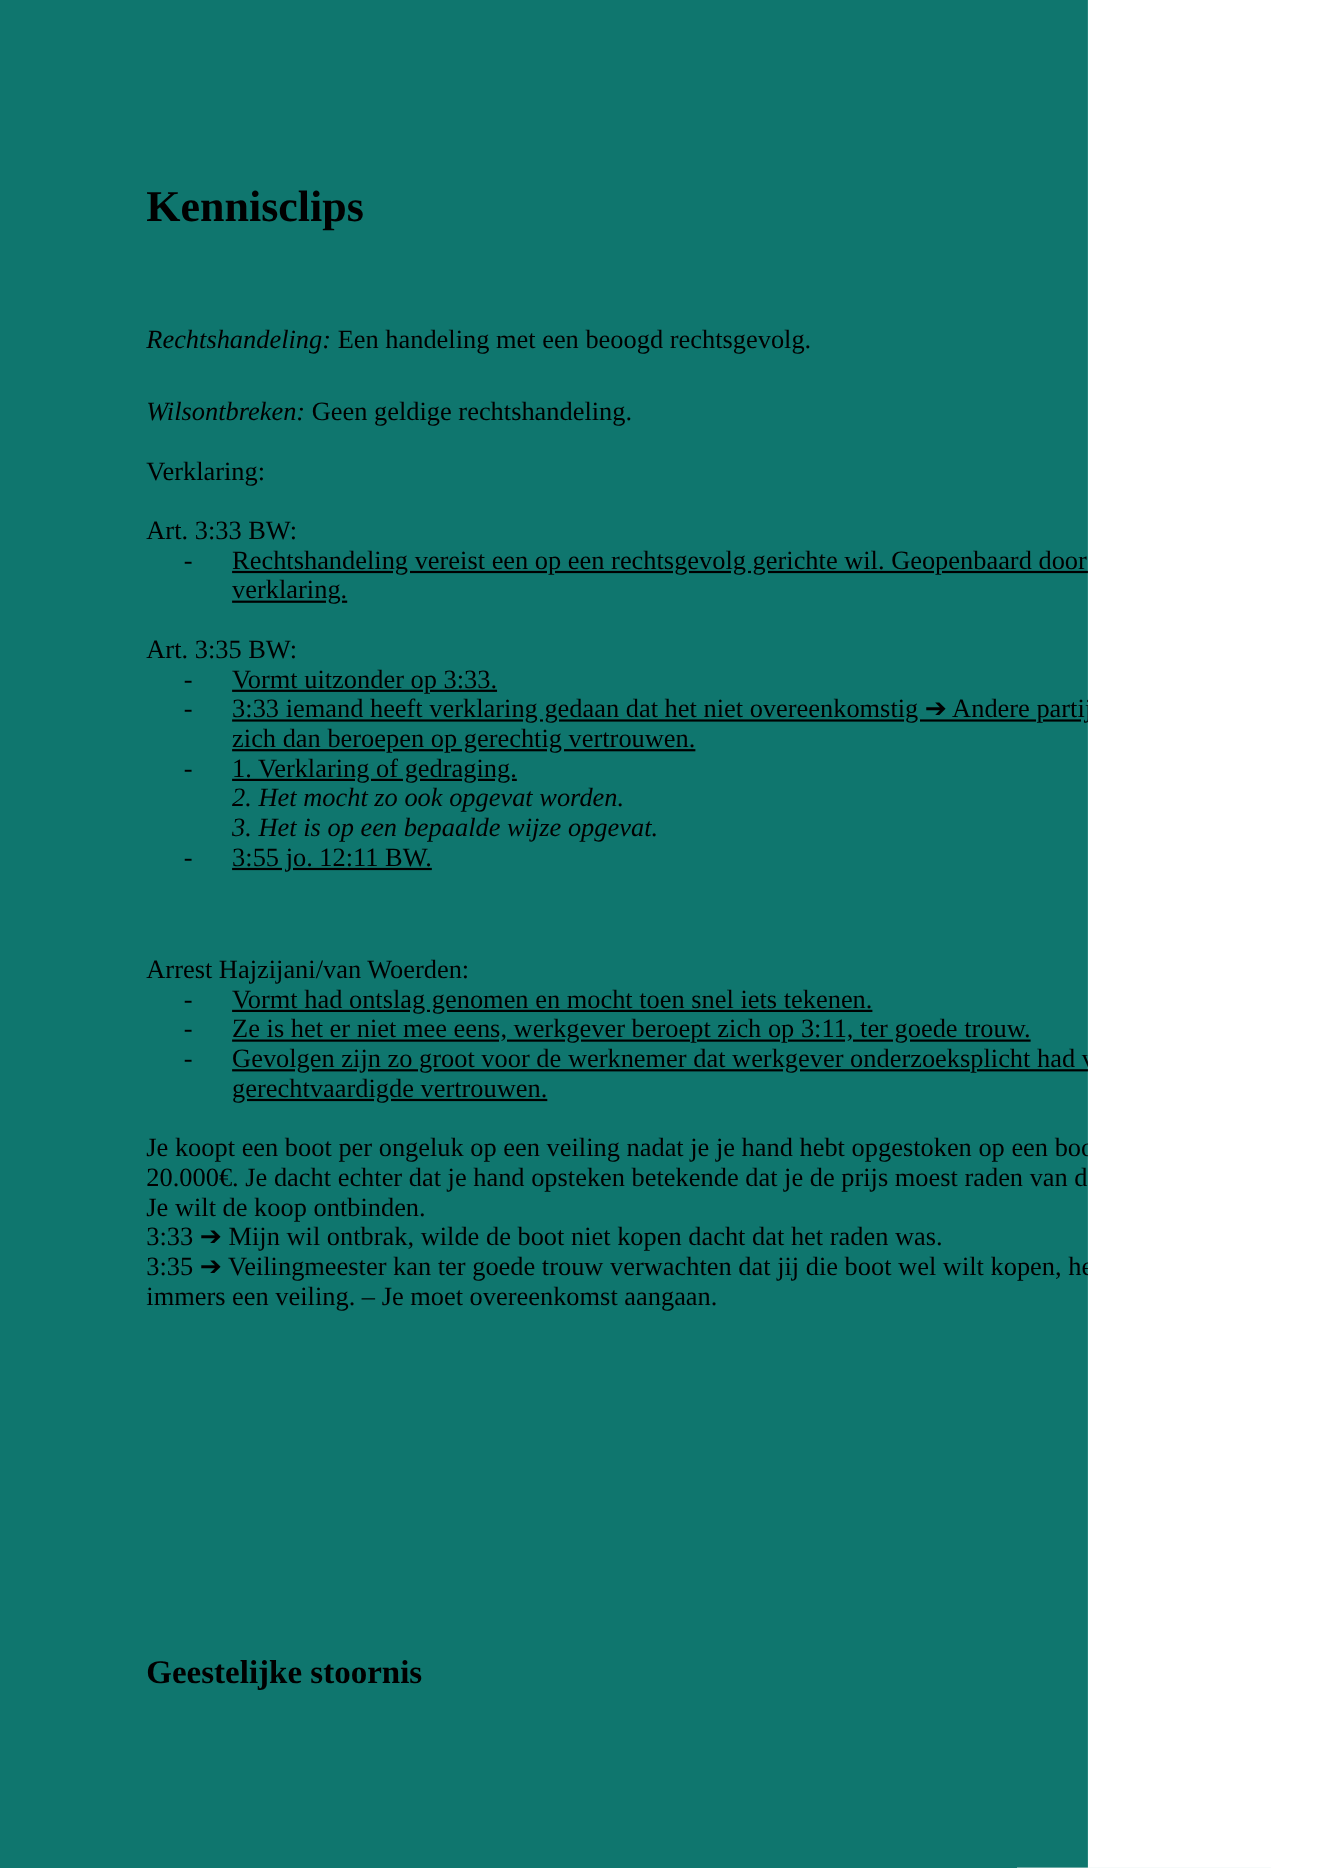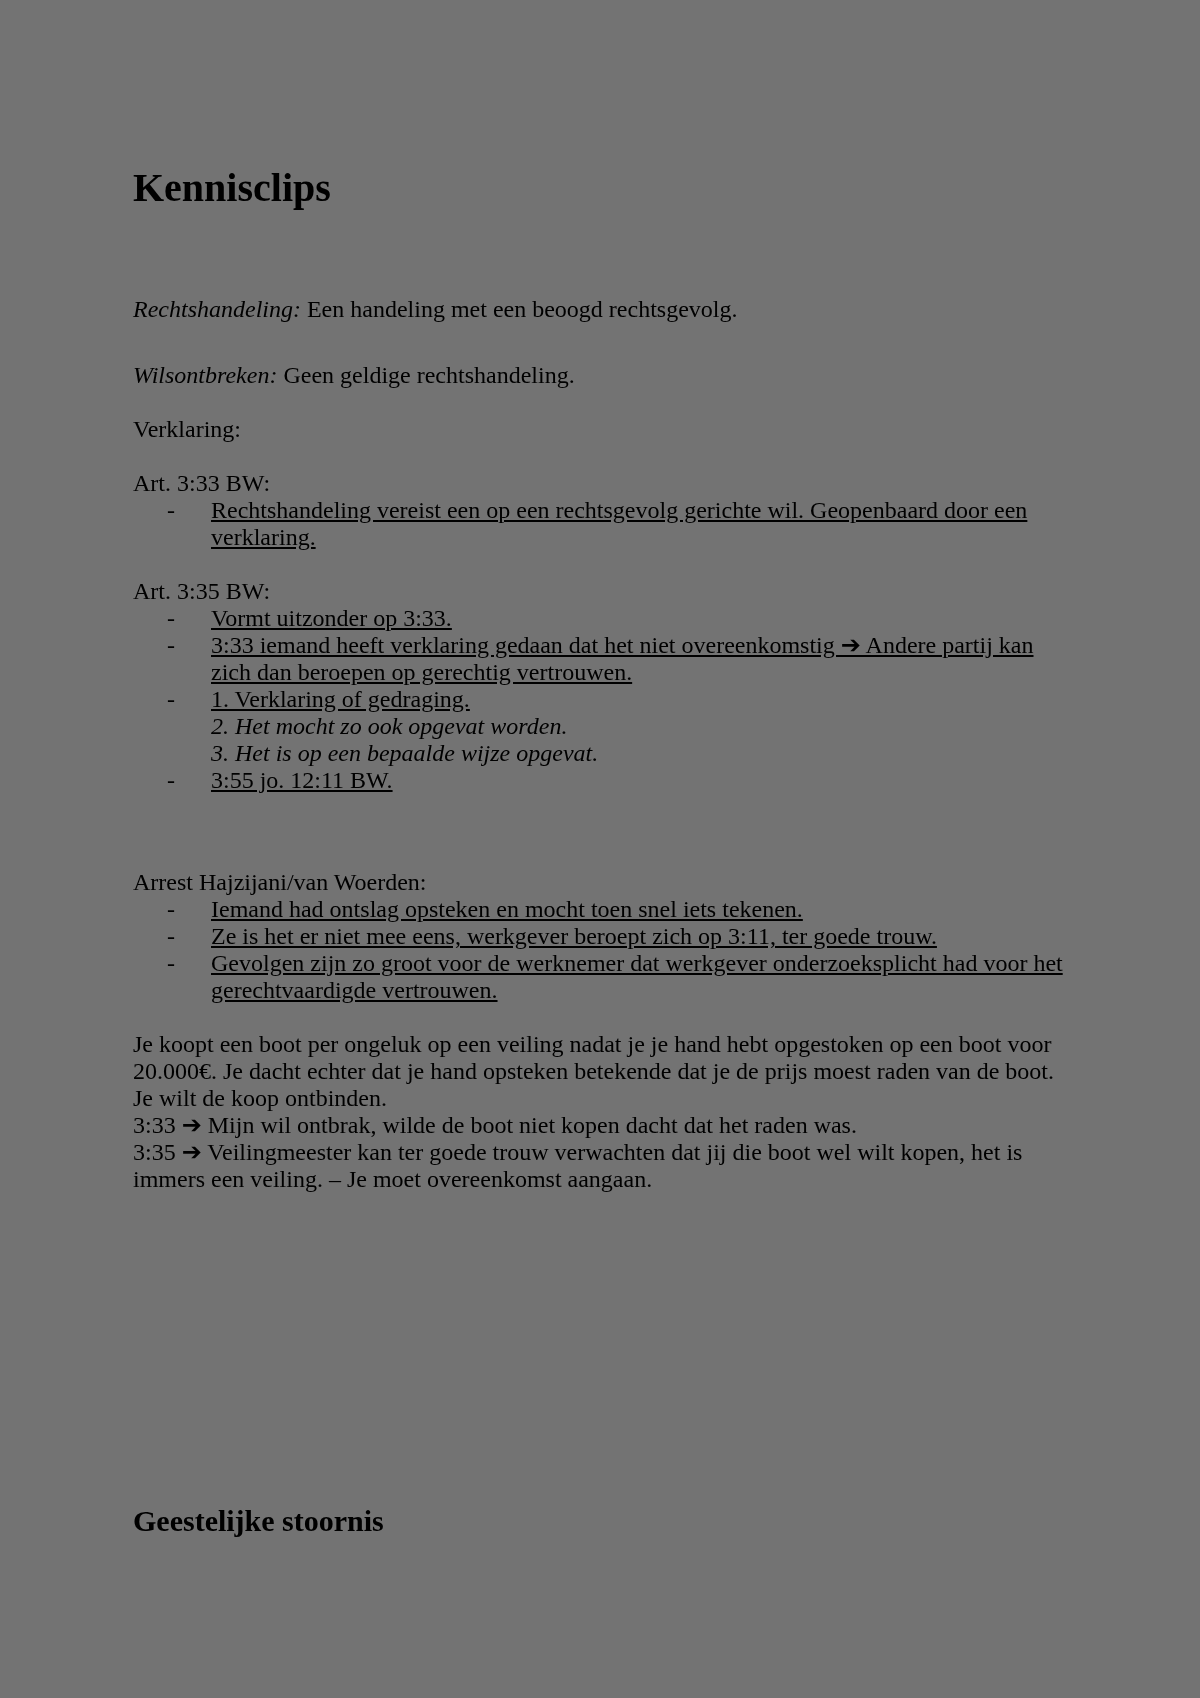--- a/index.html
+++ b/index.html
@@ -2,23 +2,23 @@
 <html><head>
 <meta charset="utf-8">
 <style>
   html, body {
     margin: 0;
     padding: 0;
     background: #ffffff;
   }
   .page {
     position: relative;
-    width: 1200px;
+    width: 989px;
     height: 1698px;
-    background: #737373;
+    background: #0f766e;
     color: #000000;
     font-family: "Liberation Serif", "DejaVu Serif", serif;
     font-size: 24px;
     line-height: 27px;
     overflow: hidden;
   }
   .block {
     position: absolute;
     left: 133px;
     width: 940px;
@@ -109,21 +109,21 @@
     <div class="bullet">
       <span class="dash">-</span>
       <span class="btext">3:55 jo. 12:11 BW.</span>
     </div>
   </div>
 
   <div class="block" style="top:869px">
     <div class="line">Arrest Hajzijani/van Woerden:</div>
     <div class="bullet">
       <span class="dash">-</span>
-      <span class="btext">Iemand had ontslag opsteken en mocht toen snel iets tekenen.</span>
+      <span class="btext">Vormt had ontslag genomen en mocht toen snel iets tekenen.</span>
     </div>
     <div class="bullet">
       <span class="dash">-</span>
       <span class="btext">Ze is het er niet mee eens, werkgever beroept zich op 3:11, ter goede trouw.</span>
     </div>
     <div class="bullet">
       <span class="dash">-</span>
       <span class="btext">Gevolgen zijn zo groot voor de werknemer dat werkgever onderzoeksplicht had voor het gerechtvaardigde vertrouwen.</span>
     </div>
   </div>

